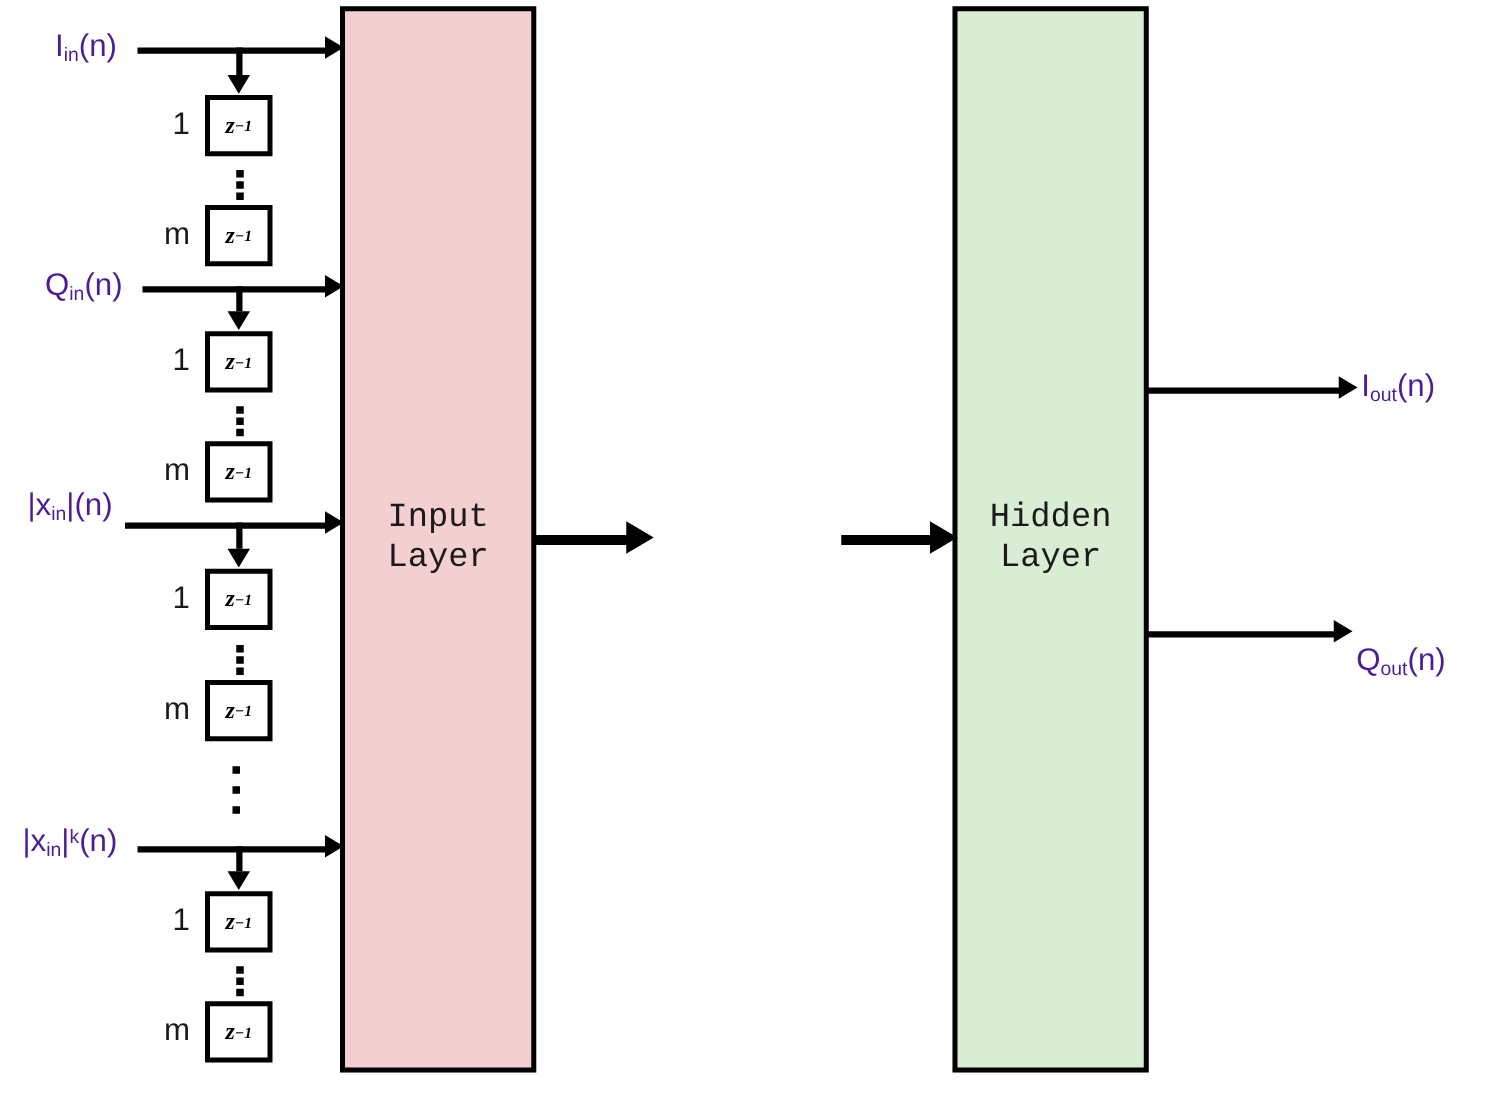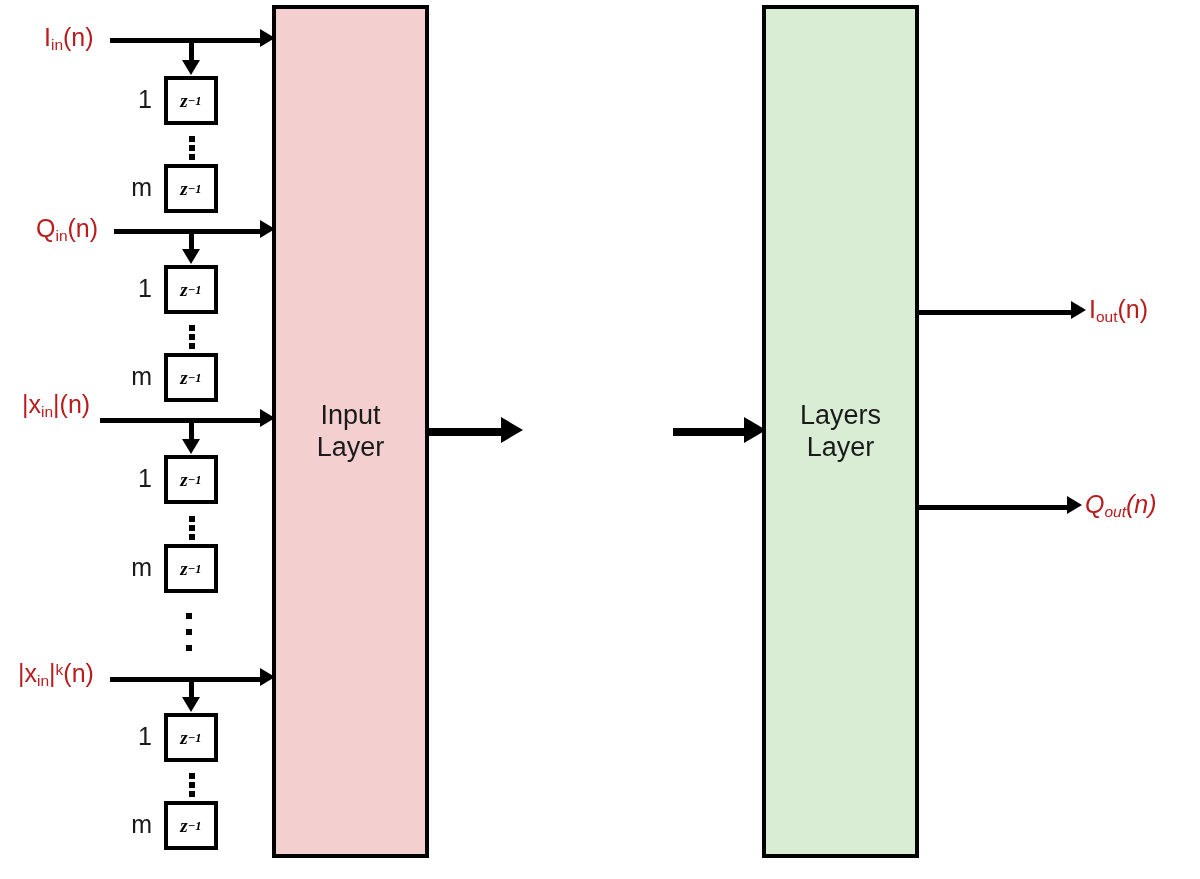--- a/index.html
+++ b/index.html
@@ -21,21 +21,21 @@
     position: absolute;
     border: 4px solid #000000;
     box-sizing: border-box;
     display: flex;
     align-items: center;
     justify-content: center;
     text-align: center;
     line-height: 1.18;
     font-size: 27px;
     color: #1a1a1a;
-    font-family: Liberation Sans, sans-serif;
+    font-family: Liberation Mono, monospace;
     white-space: pre-line;
   }
   .delay-box {
     position: absolute;
     width: 54px;
     height: 49px;
     border: 4px solid #000000;
     box-sizing: border-box;
     background: #ffffff;
     display: flex;
@@ -58,21 +58,21 @@
     font-family: "Liberation Sans", sans-serif;
     font-size: 25px;
     color: #1a1a1a;
     text-align: right;
     width: 34px;
   }
   .io-label {
     position: absolute;
     font-family: "Liberation Sans", sans-serif;
     font-size: 25px;
-    color: #b91c1c;
+    color: #4c1d95;
     white-space: nowrap;
   }
   .io-label sub {
     font-size: 0.62em;
     vertical-align: baseline;
     position: relative;
     top: 0.28em;
   }
   .io-label sup {
     font-size: 0.62em;
@@ -125,21 +125,21 @@
     height: 6px;
     background: #000000;
   }
 </style>
 </head>
 <body>
 
 <div id="diagram">
     <div class="layer-box" style="left: 272px; top: 5px; width: 157px; height: 853px; background: rgb(244, 207, 208); border-color: rgb(0, 0, 0);"><span>Input
 Layer</span></div>
-    <div class="layer-box" style="left: 762px; top: 5px; width: 157px; height: 853px; background: rgb(216, 237, 211); border-color: rgb(0, 0, 0);"><span>Layers
+    <div class="layer-box" style="left: 762px; top: 5px; width: 157px; height: 853px; background: rgb(216, 237, 211); border-color: rgb(0, 0, 0);"><span>Hidden
 Layer</span></div>
     <div class="io-label" style="left: 44px; top: 23px;"><span>I</span><sub>in</sub><span>(n)</span></div>
     <div class="h-line" style="left: 110px; top: 38px; width: 152px;"></div>
     <div class="arrow-right" style="left: 260px; top: 29px;"></div>
     <div class="v-line" style="left: 189px; top: 38px; height: 22px;"></div>
     <div class="arrow-down" style="left: 182px; top: 60px;"></div>
     <div class="tap-index" style="left: 118px; top: 85px;">1</div>
     <div class="delay-box" style="left: 164px; top: 76px;">
       <span>z</span>
       <sup>−1</sup>
@@ -221,14 +221,14 @@
     </div>
     <div class="h-line thick" style="left: 427px; top: 428px; width: 76px;"></div>
     <div class="arrow-right big" style="left: 501px; top: 417px;"></div>
     <div class="h-line thick" style="left: 673px; top: 428px; width: 73px;"></div>
     <div class="arrow-right big" style="left: 744px; top: 417px;"></div>
     <div class="h-line" style="left: 917px; top: 310px; width: 156px;"></div>
     <div class="arrow-right" style="left: 1071px; top: 301px;"></div>
     <div class="io-label" style="left: 1089px; top: 295px;"><span>I</span><sub>out</sub><span>(n)</span></div>
     <div class="h-line" style="left: 917px; top: 505px; width: 152px;"></div>
     <div class="arrow-right" style="left: 1067px; top: 496px;"></div>
-    <div class="io-label" style="left: 1085px; top: 490px; font-style: italic;"><span>Q</span><sub>out</sub><span>(n)</span></div>
+    <div class="io-label" style="left: 1085px; top: 514px;"><span>Q</span><sub>out</sub><span>(n)</span></div>
   </div>
 
 </body></html>

